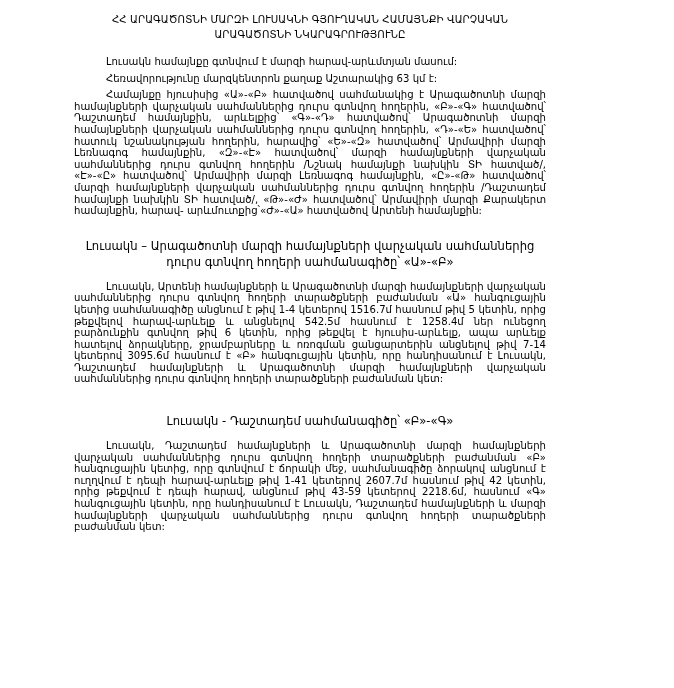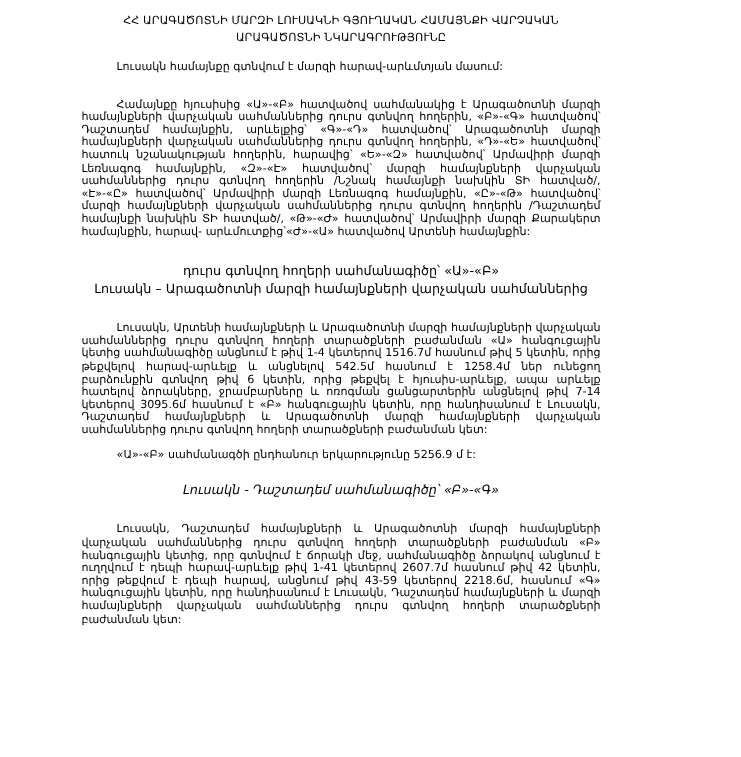--- a/index.html
+++ b/index.html
@@ -29,21 +29,21 @@
     font-weight: normal;
     letter-spacing: 0.1px;
     margin: 0 0 14px 0;
     padding: 0 4px;
   }
   .doc-title .line {
     display: block;
     white-space: nowrap;
   }
   p.para {
-    margin: 12px 0 0 0;
+    margin: 0 0 0 0;
     font-size: 10.1px;
     line-height: 11.6px;
     text-align: justify;
     text-justify: inter-word;
     text-indent: 32px;
   }
   .gap-s { height: 5px; }
   .gap-m { height: 11px; }
   .gap-l { height: 17px; }
   .gap-xl { height: 21px; }
@@ -54,21 +54,20 @@
     line-height: 16px;
     font-weight: normal;
     margin: 0;
     padding: 0 6px;
   }
   .section-heading .line {
     display: block;
   }
   .section-heading.single {
     font-size: 11.6px;
-    font-style: italic;
   }
   .summary-line {
     font-size: 10.1px;
     line-height: 12px;
     margin: 0;
     text-indent: 32px;
     text-align: left;
   }
 </style>
 </head>
@@ -76,37 +75,37 @@
 
 <div class="page">
 
   <div class="doc-title">
     <span class="line">ՀՀ ԱՐԱԳԱԾՈՏՆԻ ՄԱՐԶԻ ԼՈՒՍԱԿՆԻ ԳՅՈՒՂԱԿԱՆ ՀԱՄԱՅՆՔԻ ՎԱՐՉԱԿԱՆ</span>
     <span class="line">ԱՐԱԳԱԾՈՏՆԻ ՆԿԱՐԱԳՐՈՒԹՅՈՒՆԸ</span>
   </div>
 
   <p class="para">Լուսակն համայնքը գտնվում է մարզի հարավ-արևմտյան մասում:</p>
   <div class="gap-s"></div>
+  <p class="para">Հեռավորությունը մարզկենտրոն քաղաք Աշտարակից 63 կմ է:</p>
   <div class="gap-s"></div>
   <p class="para">Համայնքը հյուսիսից «Ա»-«Բ» հատվածով սահմանակից է Արագածոտնի մարզի համայնքների վարչական սահմաններից դուրս գտնվող հողերին, «Բ»-«Գ» հատվածով՝ Դաշտադեմ համայնքին, արևելքից՝ «Գ»-«Դ» հատվածով՝ Արագածոտնի մարզի համայնքների վարչական սահմաններից դուրս գտնվող հողերին, «Դ»-«Ե» հատվածով՝ հատուկ նշանակության հողերին, հարավից՝ «Ե»-«Զ» հատվածով՝ Արմավիրի մարզի Լեռնագոգ համայնքին, «Զ»-«Է» հատվածով՝ մարզի համայնքների վարչական սահմաններից դուրս գտնվող հողերին /Նշնակ համայնքի նախկին ՏԻ հատված/, «Է»-«Ը» հատվածով՝ Արմավիրի մարզի Լեռնագոգ համայնքին, «Ը»-«Թ» հատվածով՝ մարզի համայնքների վարչական սահմաններից դուրս գտնվող հողերին /Դաշտադեմ համայնքի նախկին ՏԻ հատված/, «Թ»-«Ժ» հատվածով՝ Արմավիրի մարզի Քարակերտ համայնքին, հարավ- արևմուտքից՝«Ժ»-«Ա» հատվածով Արտենի համայնքին:</p>
 
   <div class="gap-xl"></div>
 
   <div class="section-heading">
+    <span class="line">Լուսակն – Արագածոտնի մարզի համայնքների վարչական սահմաններից</span>
     <span class="line">դուրս գտնվող հողերի սահմանագիծը՝  «Ա»-«Բ»</span>
-    <span class="line">Լուսակն – Արագածոտնի մարզի համայնքների վարչական սահմաններից</span>
   </div>
 
   <div class="gap-m"></div>
 
   <p class="para">Լուսակն, Արտենի համայնքների և Արագածոտնի մարզի համայնքների վարչական սահմաններից դուրս գտնվող հողերի տարածքների բաժանման «Ա» հանգուցային կետից սահմանագիծը անցնում է թիվ 1-4 կետերով 1516.7մ հասնում թիվ 5 կետին, որից թեքվելով հարավ-արևելք և անցնելով 542.5մ հասնում է 1258.4մ ներ ունեցող բարձունքին գտնվող թիվ 6 կետին, որից թեքվել է հյուսիս-արևելք, ապա արևելք հատելով ձորակները, ջրամբարները և ոռոգման ցանցարտերին անցնելով թիվ 7-14 կետերով 3095.6մ հասնում է «Բ» հանգուցային կետին, որը հանդիսանում է Լուսակն, Դաշտադեմ համայնքների և Արագածոտնի մարզի համայնքների վարչական սահմաններից դուրս գտնվող հողերի տարածքների բաժանման կետ:</p>
 
   <div class="gap-m"></div>
 
-  <p class="summary-line">«Ա»-«Բ» սահմանագծի ընդհանուր երկարությունը 5256.9 մ է:</p>
 
   <div class="gap-l"></div>
 
   <div class="section-heading single">
     <span class="line">Լուսակն - Դաշտադեմ սահմանագիծը՝  «Բ»-«Գ»</span>
   </div>
 
   <div class="gap-m"></div>
 
   <p class="para">Լուսակն, Դաշտադեմ համայնքների և Արագածոտնի մարզի համայնքների վարչական սահմաններից դուրս գտնվող հողերի տարածքների բաժանման «Բ» հանգուցային կետից, որը գտնվում է ճորակի մեջ, սահմանագիծը ձորակով անցնում է ուղղվում է դեպի հարավ-արևելք թիվ 1-41 կետերով 2607.7մ հասնում թիվ 42 կետին, որից թեքվում է դեպի հարավ, անցնում թիվ 43-59 կետերով 2218.6մ, հասնում «Գ» հանգուցային կետին, որը հանդիսանում է Լուսակն, Դաշտադեմ համայնքների և մարզի համայնքների վարչական սահմաններից դուրս գտնվող հողերի տարածքների բաժանման կետ:</p>

